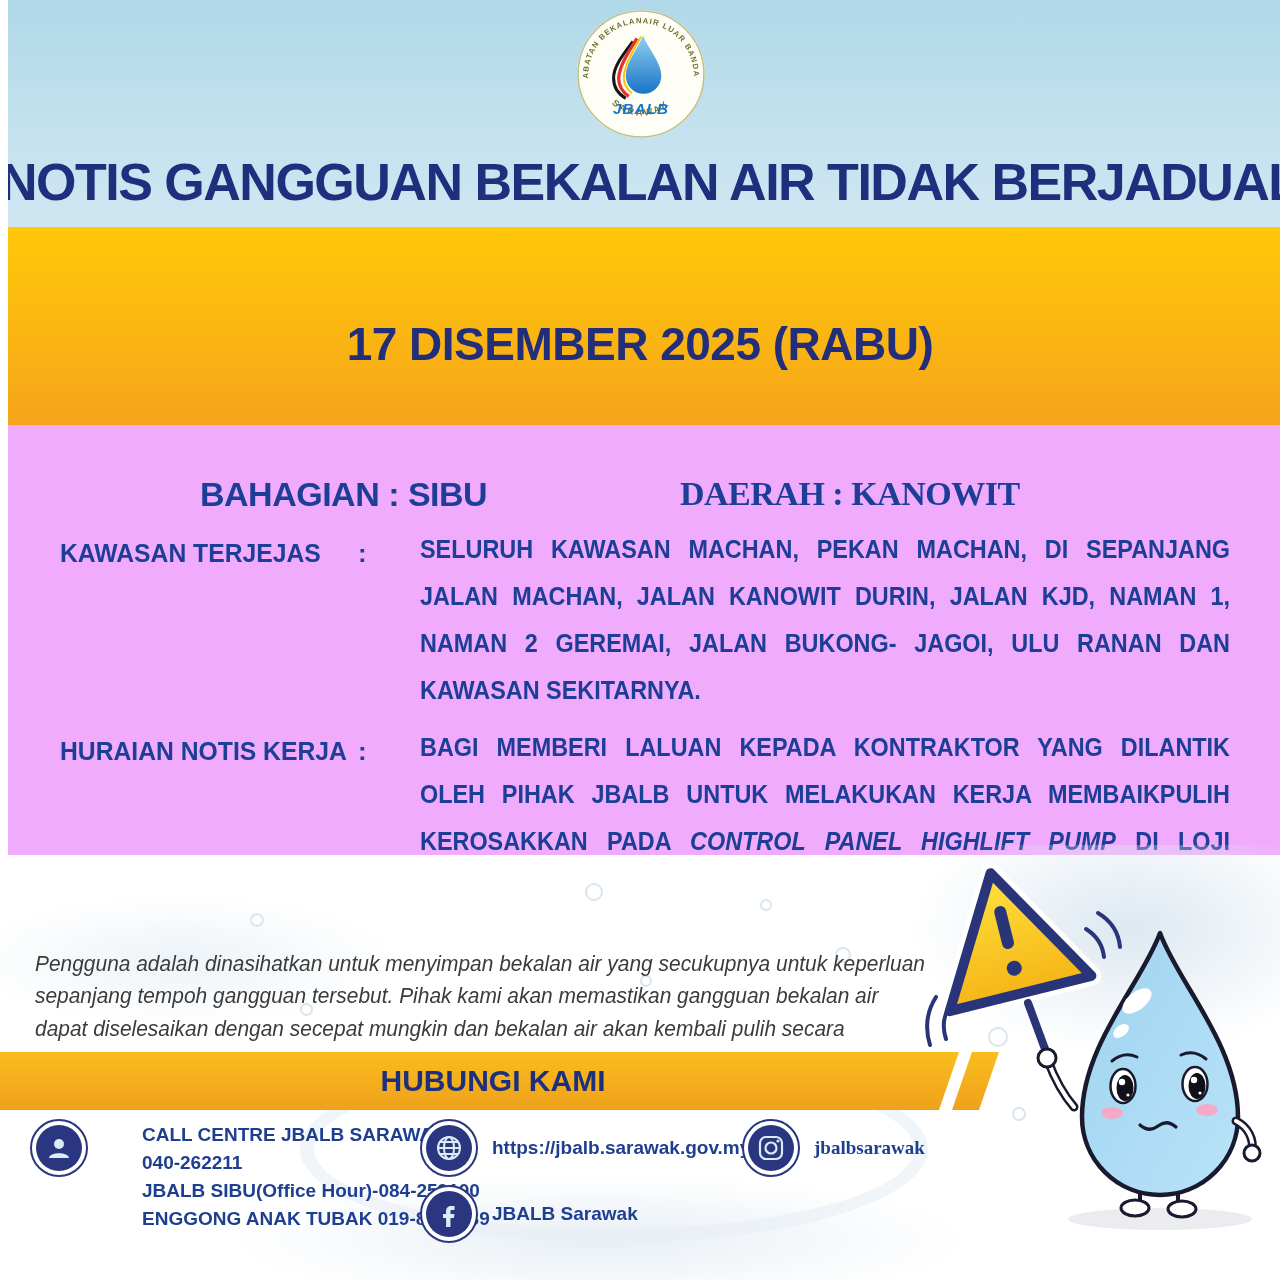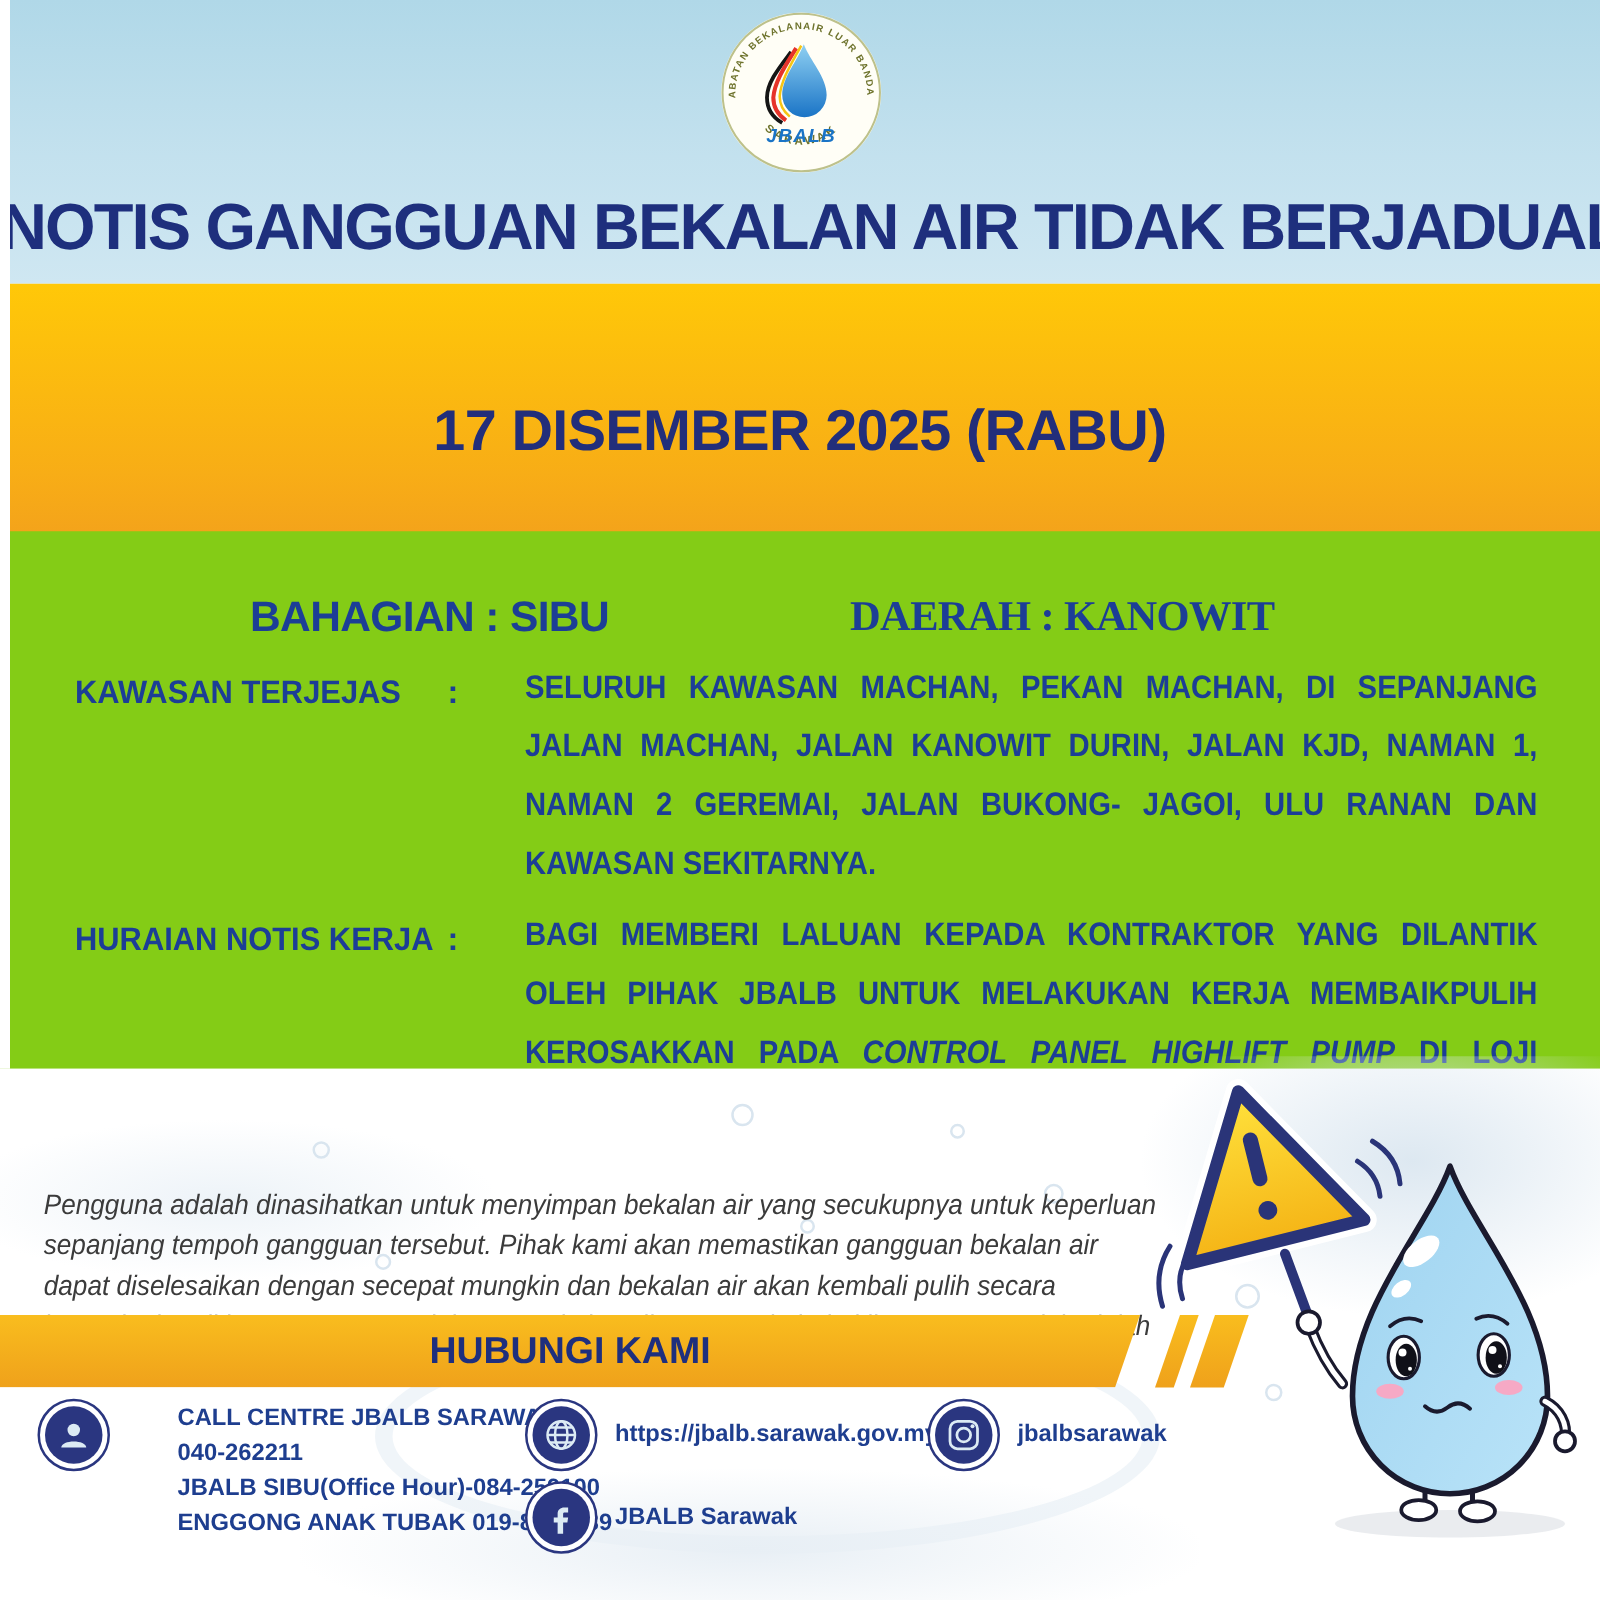--- a/index.html
+++ b/index.html
@@ -11,21 +11,21 @@
   .logo{position:absolute;left:576px;top:8px;width:130px;height:132px;}
   .title{position:absolute;left:0;right:0;top:152px;text-align:center;
          font-size:52px;font-weight:bold;color:#1e2f7d;letter-spacing:-1.5px;white-space:nowrap;}
   .left-strip{position:absolute;left:0;top:0;width:8px;height:855px;background:#fff;z-index:6;}
   
   .date-band{position:absolute;top:227px;left:0;right:0;height:234px;
              background:linear-gradient(180deg,#ffc808 0%,#f8ad16 65%,#f19c1e 100%);
              display:flex;flex-direction:column;align-items:center;justify-content:center;gap:26px;}
   .date-line{font-size:46px;font-weight:bold;color:#222e7a;letter-spacing:-.5px;white-space:nowrap;}
   
-  .content{position:absolute;top:425px;left:0;right:0;height:430px;background:#84cc16;}
+  .content{position:absolute;top:425px;left:0;right:0;height:430px;background:#f0abfc;}
   .region{position:absolute;top:50px;font-size:34px;font-weight:bold;color:#1c3e96;
           letter-spacing:-.5px;white-space:nowrap;}
   .region.bahagian{left:200px;} .region.daerah{left:680px;font-family:Liberation Serif, serif;}
   .dlabel{position:absolute;left:60px;font-size:26px;font-weight:bold;color:#1c3e96;
           white-space:nowrap;transform:scaleX(.95);transform-origin:left top;}
   .dcolon{position:absolute;left:358px;font-size:26px;font-weight:bold;color:#1c3e96;}
   .dtext{position:absolute;left:420px;width:900px;font-size:26px;font-weight:bold;color:#1c3e96;
          line-height:47px;text-align:justify;transform:scaleX(.9);transform-origin:left top;}
   .italic-run{font-style:italic;}
   
@@ -38,27 +38,27 @@
   .sp3{left:240px;top:320px;width:720px;height:130px;
        background:radial-gradient(ellipse,#e8eff5 0%,rgba(232,239,245,0) 72%);}
   .sp4{left:300px;top:200px;width:600px;height:160px;border-radius:50%;
        border:14px solid rgba(226,236,243,.5);}
   .bub{position:absolute;border:2px solid #d9e5ef;border-radius:50%;}
   .advisory{position:absolute;left:35px;top:70px;width:968px;font-size:22.5px;font-style:italic;
             color:#3b3b3b;line-height:32.5px;transform:scaleX(.93);transform-origin:left top;}
   .hk-banner{position:absolute;left:0;top:197px;width:912px;height:58px;
              background:linear-gradient(180deg,#f9bd1e,#efa11b);
              clip-path:polygon(0 0,100% 0,calc(100% - 20px) 100%,0 100%);
-             display:flex;align-items:center;justify-content:center;}
+             display:flex;align-items:center;justify-content:center;padding-left:37px;}
   .hk-text{font-size:30px;font-weight:bold;color:#1e2f7d;}
   .stripe{position:absolute;top:197px;height:58px;background:linear-gradient(180deg,#f9bd1e,#efa11b);
           transform:skewX(-19deg);}
   .stripe.s1{left:934px;width:15px;} .stripe.s2{left:962px;width:27px;}
   .ccol{position:absolute;top:264px;display:flex;gap:14px;align-items:flex-start;}
-  .ccol.c1{left:30px;} .ccol.c2{left:420px;flex-direction:column;gap:8px;} .ccol.c3{left:742px;}
+  .ccol.c1{left:30px;} .ccol.c2{left:420px;flex-direction:column;gap:8px;} .ccol.c3{left:742px;font-family:Liberation Serif, serif;}
   .crow{display:flex;gap:14px;align-items:center;}
   .icon-badge{width:58px;height:58px;border:2px solid #2a3680;border-radius:50%;background:#fff;
               display:flex;align-items:center;justify-content:center;flex:none;box-sizing:border-box;}
   .icon-inner{width:46px;height:46px;border-radius:50%;background:#2a3680;
               display:flex;align-items:center;justify-content:center;}
   .clines{font-size:19px;font-weight:bold;color:#1e3e8f;line-height:28px;margin-top:2px;white-space:nowrap;margin-left:40px;}
   .ctext{font-size:19px;font-weight:bold;color:#1e3e8f;white-space:nowrap;}
   .mascot{position:absolute;left:916px;top:0;width:364px;height:400px;}
 </style>
 </head>

